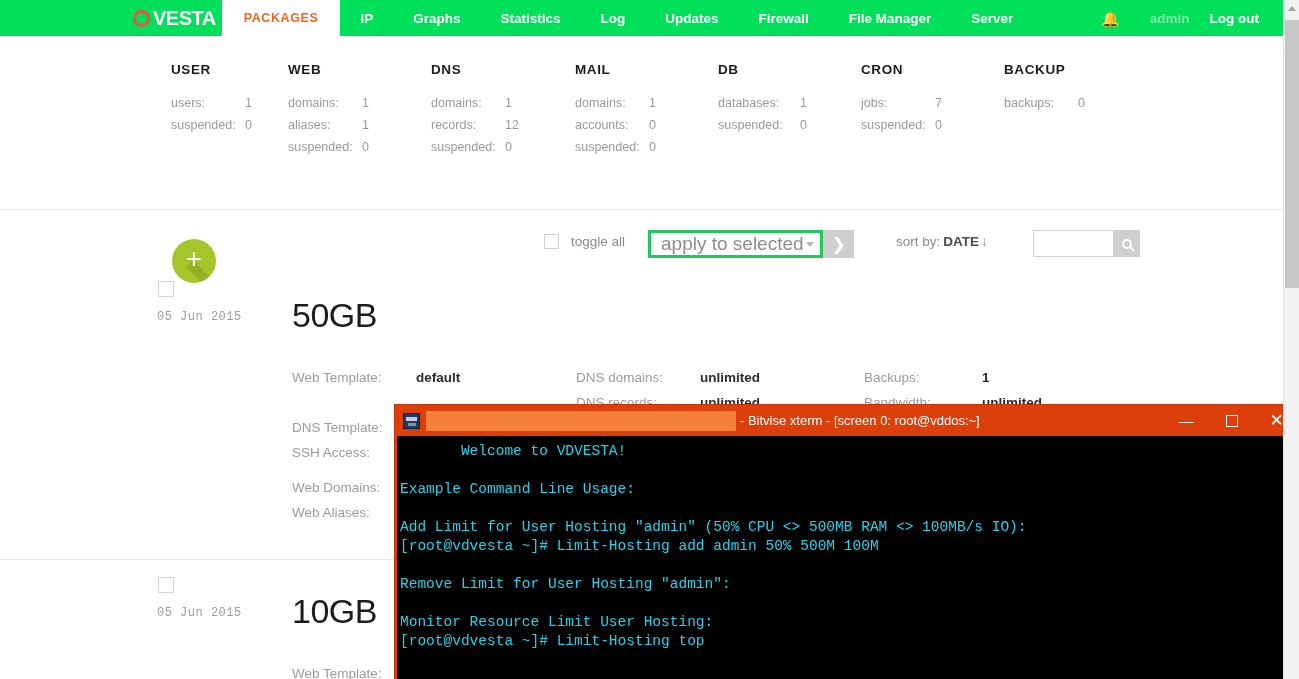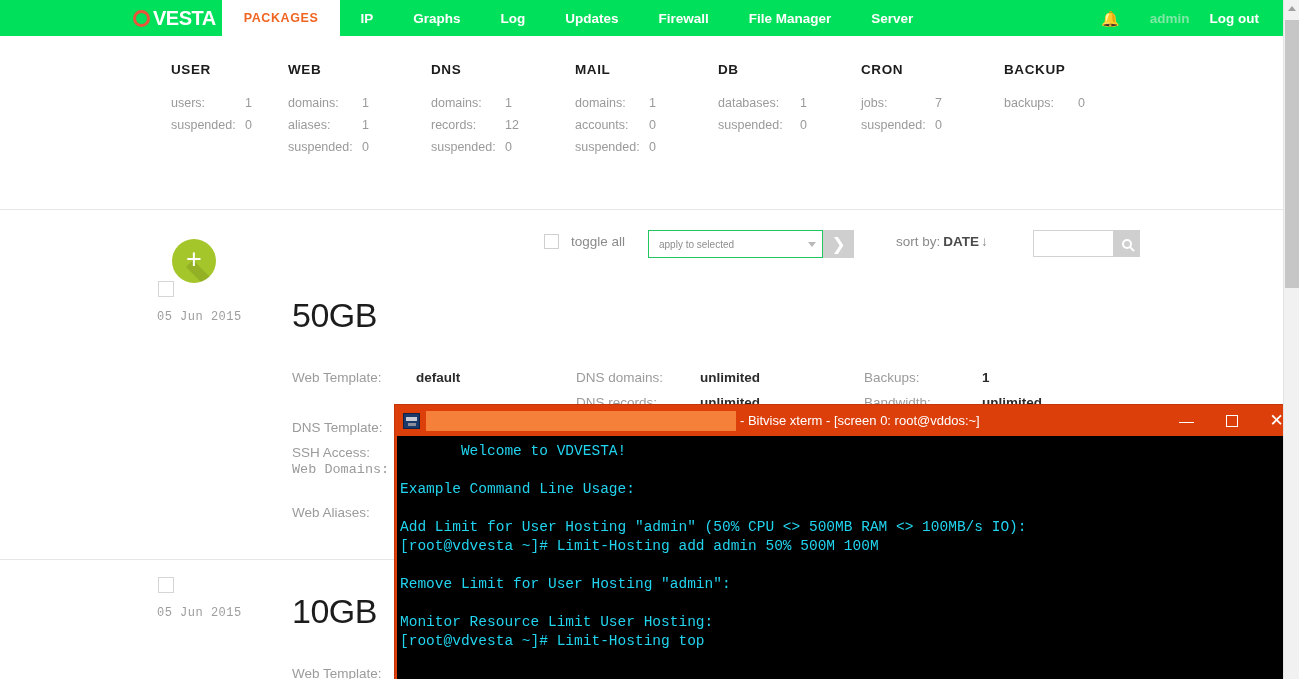--- a/index.html
+++ b/index.html
@@ -150,25 +150,25 @@
   }
   .tb-select-wrap {
     position: absolute;
     left: 648px; top: 223px;
     top: 13px;
     display: flex;
     height: 28px;
   }
   .tb-select {
     width: 175px; height: 28px;
-    border: 1px solid #22c55e;
+    border: 3px solid #22c55e;
     background: #fff;
     display: flex; align-items: center;
     padding: 0 6px 0 10px;
-    font-size: 10px;
+    font-size: 19px;
     color: #8d8d8d;
     cursor: pointer;
     position: relative;
     text-align: center;
   }
   .tb-caret {
     margin-left: auto;
     width: 0; height: 0;
     border-left: 4px solid transparent;
     border-right: 4px solid transparent;
@@ -444,20 +444,21 @@
   <div class="topnav">
     <div class="nav-left-pad"></div>
     <div class="brand">
       <span class="brand-ring"></span>
       <span class="brand-text">VESTA</span>
     </div>
     <div class="nav-items">
       <a class="nav-item active">PACKAGES</a>
       <a class="nav-item">IP</a>
       <a class="nav-item">Graphs</a>
+      <a class="nav-item">Statistics</a>
       <a class="nav-item">Log</a>
       <a class="nav-item">Updates</a>
       <a class="nav-item">Firewall</a>
       <a class="nav-item">File Manager</a>
       <a class="nav-item">Server</a>
     </div>
     <div class="nav-right">
       <span class="bell-icon">🔔</span>
       <span class="nav-user">admin</span>
       <span class="nav-logout">Log out</span>
@@ -600,21 +601,21 @@
         <span class="pf-value">default</span>
       </div>
       <div class="pkg-field col-a" style="top:64px;">
         <span class="pf-label">DNS Template:</span>
         <span class="pf-value"></span>
       </div>
       <div class="pkg-field col-a" style="top:89px;">
         <span class="pf-label">SSH Access:</span>
         <span class="pf-value"></span>
       </div>
-      <div class="pkg-field col-a" style="top:106px;font-family:Liberation Mono, monospace;">
+      <div class="pkg-field col-a" style="top:124px;">
         <span class="pf-label">Web Domains:</span>
         <span class="pf-value"></span>
       </div>
       <div class="pkg-field col-a" style="top:149px;">
         <span class="pf-label">Web Aliases:</span>
         <span class="pf-value"></span>
       </div>
 
       <div class="pkg-field col-b" style="top:14px;">
         <span class="pf-label">DNS domains:</span>

